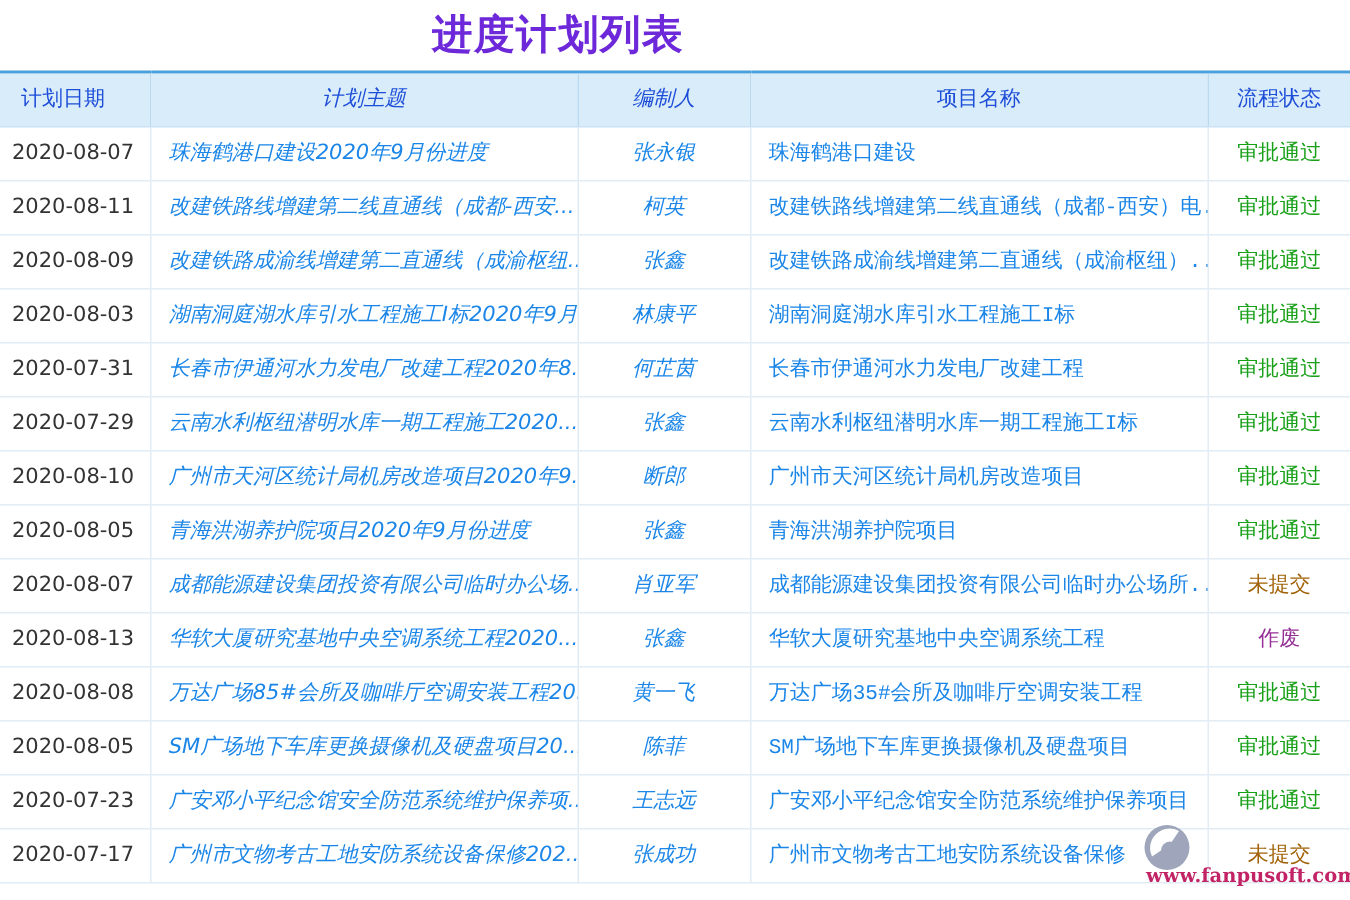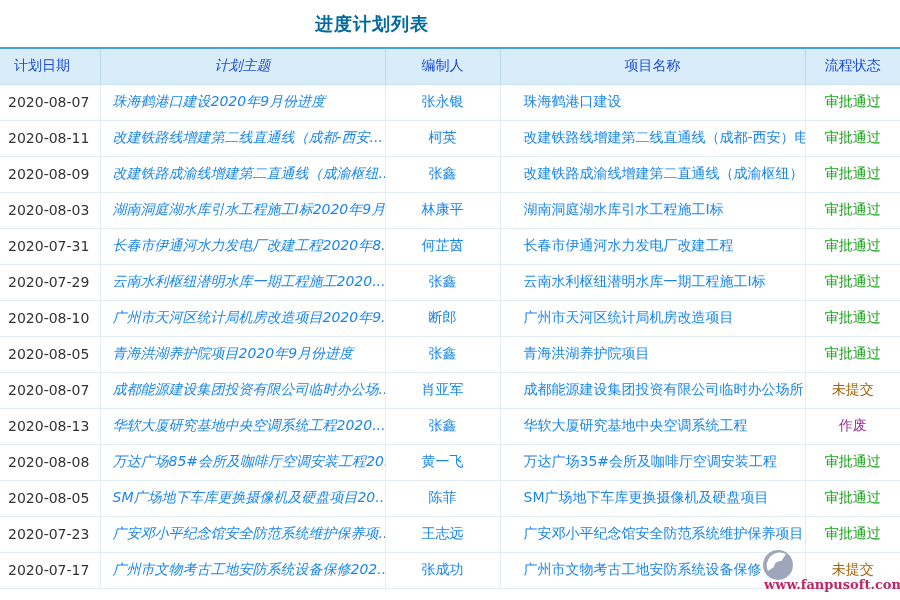--- a/index.html
+++ b/index.html
@@ -5,22 +5,22 @@
   * { box-sizing: border-box; }
   html,body { margin:0; padding:0; }
   body {
     width:900px; height:600px; overflow:hidden; position:relative;
     background:#ffffff;
     font-family:"DejaVu Sans","Liberation Sans",sans-serif;
   }
   
   .title-bar { width:744px; padding-top:11px; height:47px; }
   .page-title {
-    margin:0; text-align:center; font-size:18px; font-weight:bold;
-    color:#0369a1; letter-spacing:1px; line-height:26px;
+    margin:0; text-align:center; font-size:27px; font-weight:bold;
+    color:#6d28d9; letter-spacing:1px; line-height:26px;
   }
   
   table.plan-table {
     width:900px; border-collapse:collapse; table-layout:fixed;
   }
   .plan-table thead th {
     height:36px; background:#d9ecfa; border-top:2px solid #48a0dc;
     border-bottom:1px solid #c9e2f5; border-right:1px solid #b9d9f0;
     color:#1d4ed8; font-size:14px; font-weight:normal; text-align:center;
     padding:0; white-space:nowrap; overflow:hidden;
@@ -28,26 +28,26 @@
   .plan-table thead th:last-child { border-right:none; }
   .plan-table thead th.col-date { text-align:left; padding-left:14px; }
   .plan-table td {
     height:36px; border-bottom:1px solid #e2ecf5; border-right:1px solid #e2ecf5;
     font-size:14px; padding:0; white-space:nowrap; overflow:hidden;
     color:#333;
   }
   .plan-table td:last-child { border-right:none; }
   .col-date     { width:100px; }
   .col-subject  { width:285px;font-style:italic; }
-  .col-compiler { width:115px; }
+  .col-compiler { width:115px;font-style:italic; }
   .col-project  { width:305px; }
   .col-status   { width:95px;  }
   td.col-date    { padding-left:8px; color:#333333; }
   td.col-subject { padding-left:12px; }
-  td.col-project { padding-left:23px; }
+  td.col-project { padding-left:12px;font-family:Liberation Mono, monospace; }
   td.col-compiler, td.col-status { text-align:center; }
   a.cell-link { color:#1b86e8; text-decoration:none;margin-top:14px; }
   .status { position:relative; z-index:3; }
   .st-approved    { color:#18a018; }
   .st-unsubmitted { color:#a16207; }
   .st-voided      { color:#963097; }
   
   .watermark {
     position:absolute; right:0; bottom:6px; width:138px; height:46px;
     z-index:2; pointer-events:none; overflow:hidden; opacity:0.95;

